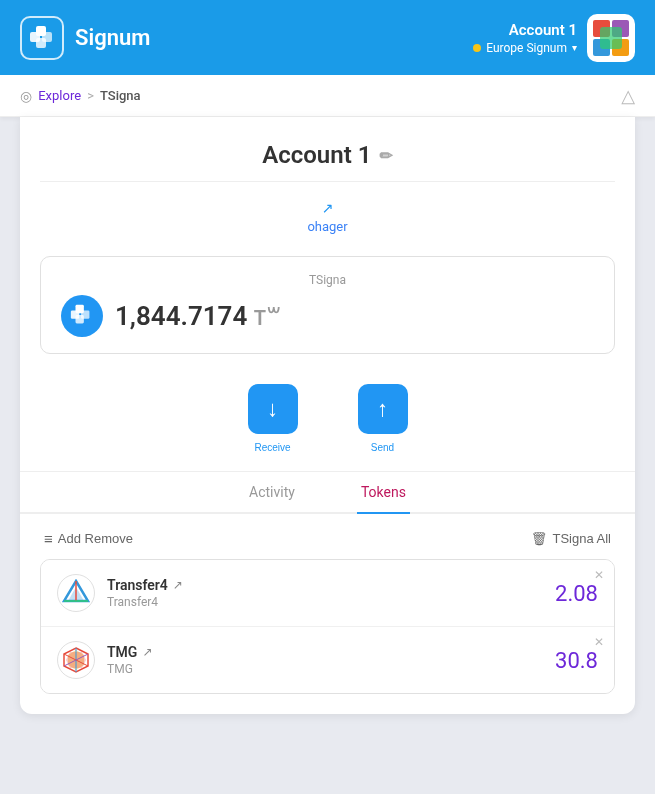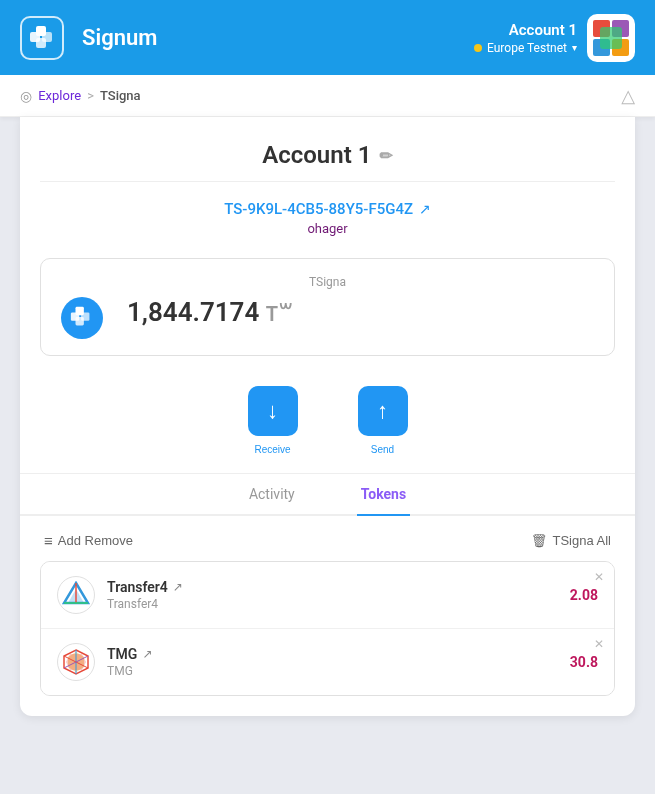--- a/index.html
+++ b/index.html
@@ -16,21 +16,21 @@
       padding: 0 20px;
       height: 75px;
       display: flex;
       align-items: center;
       justify-content: space-between;
       position: relative;
     }
     .header-logo {
       display: flex;
       align-items: center;
-      gap: 18px;
+      gap: 11px;
       justify-content: flex-end;
     }
     .logo-icon {
       width: 44px;
       height: 44px;
       border: 2px solid rgba(255,255,255,0.8);
       border-radius: 10px;
       display: flex;
       align-items: center;
       justify-content: center;
@@ -156,41 +156,42 @@
       color: #2196F3;
       font-size: 15px;
       font-weight: 500;
     }
     .external-link-icon {
       color: #2196F3;
       font-size: 14px;
       cursor: pointer;
     }
     .alias-text {
-      color: #701a75;
+      color: #3b82f6;
       font-size: 13px;
       margin-top: 3px;
     }
 
     
     .balance-card {
       margin: 14px 20px;
       border: 1.5px solid #e0e0e0;
       border-radius: 10px;
       padding: 16px 20px;
     }
     .balance-label {
       text-align: center;
       color: #999;
       font-size: 12px;
       margin-bottom: 8px;
     }
     .balance-row {
       display: flex;
-      gap: 24px;
+      align-items: center;
+      gap: 12px;
     }
     .balance-logo {
       width: 42px;
       height: 42px;
       background: #2196F3;
       border-radius: 50%;
       display: flex;
       align-items: center;
       justify-content: center;
     }
@@ -254,23 +255,23 @@
     }
     .tab {
       padding: 12px 4px;
       font-size: 14px;
       color: #999;
       cursor: pointer;
       border-bottom: 2px solid transparent;
       margin-bottom: -2px;
     }
     .tab.active {
-      color: #8b5cf6;
+      color: #be185d;
       border-bottom-color: #2196F3;
-      font-weight: 700;
+      font-weight: 400;
     }
 
     
     .token-actions {
       display: flex;
       justify-content: space-between;
       padding: 0 24px;
       margin-bottom: 12px;
     }
     .add-token-btn {
@@ -347,23 +348,23 @@
       color: #888;
       font-size: 12px;
       cursor: pointer;
     }
     .token-symbol {
       font-size: 12px;
       color: #999;
       margin-top: 2px;
     }
     .token-amount {
-      font-size: 14px;
-      font-weight: 700;
-      color: #be185d;
+      font-size: 22px;
+      font-weight: 400;
+      color: #6d28d9;
     }
 
     
     .transfer4-logo {
       width: 38px;
       height: 38px;
       background: white;
       border: 1px solid #e0e0e0;
       border-radius: 50%;
       display: flex;
@@ -396,21 +397,21 @@
         <rect x="8" y="2" width="10" height="10" rx="2" fill="white"></rect>
       </svg>
     </div>
     <span class="logo-text">Signum</span>
   </div>
   <div class="header-right">
     <div class="account-section">
       <div class="account-label">Account 1</div>
       <div class="network-badge">
         <div class="network-dot"></div>
-        <span>Europe Testnet</span>
+        <span>Europe Signum</span>
         <span style="font-size:10px;">▾</span>
       </div>
     </div>
     <div class="avatar-box">
       <svg width="38" height="38" viewBox="0 0 38 38">
         <rect x="1" y="1" width="17" height="17" rx="2" fill="#e74c3c"></rect>
         <rect x="20" y="1" width="17" height="17" rx="2" fill="#9b59b6"></rect>
         <rect x="1" y="20" width="17" height="17" rx="2" fill="#3498db"></rect>
         <rect x="20" y="20" width="17" height="17" rx="2" fill="#f39c12"></rect>
         <rect x="8" y="8" width="22" height="22" rx="3" fill="#2ecc71" opacity="0.7"></rect>
@@ -435,21 +436,20 @@
     <div class="account-title">
       <span>Account 1</span>
       <span class="edit-icon">✏</span>
     </div>
   </div>
 
   <hr class="divider">
 
   <div class="address-section">
     <div class="address-line">
-      <span class="address-text">TS-9K9L-4CB5-88Y5-F5G4Z</span>
       <span class="external-link-icon">↗</span>
     </div>
     <div class="alias-text">ohager</div>
   </div>
 
   <div class="balance-card">
     <div class="balance-label">TSigna</div>
     <div class="balance-row">
       <div class="balance-logo">
         <svg width="26" height="26" viewBox="0 0 28 28" fill="none">

